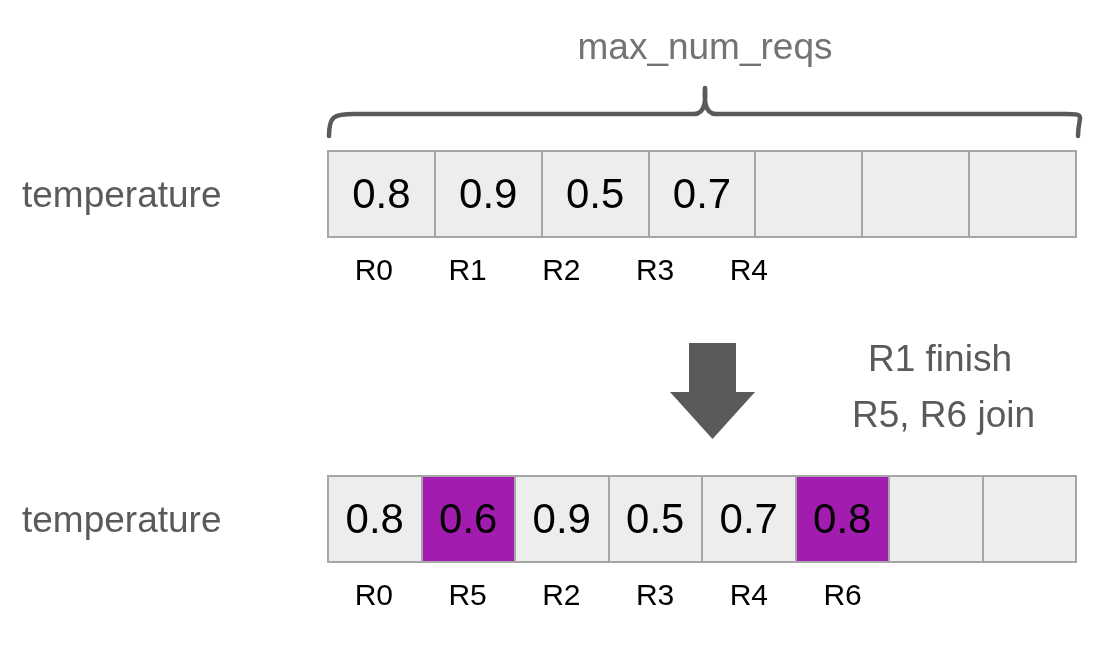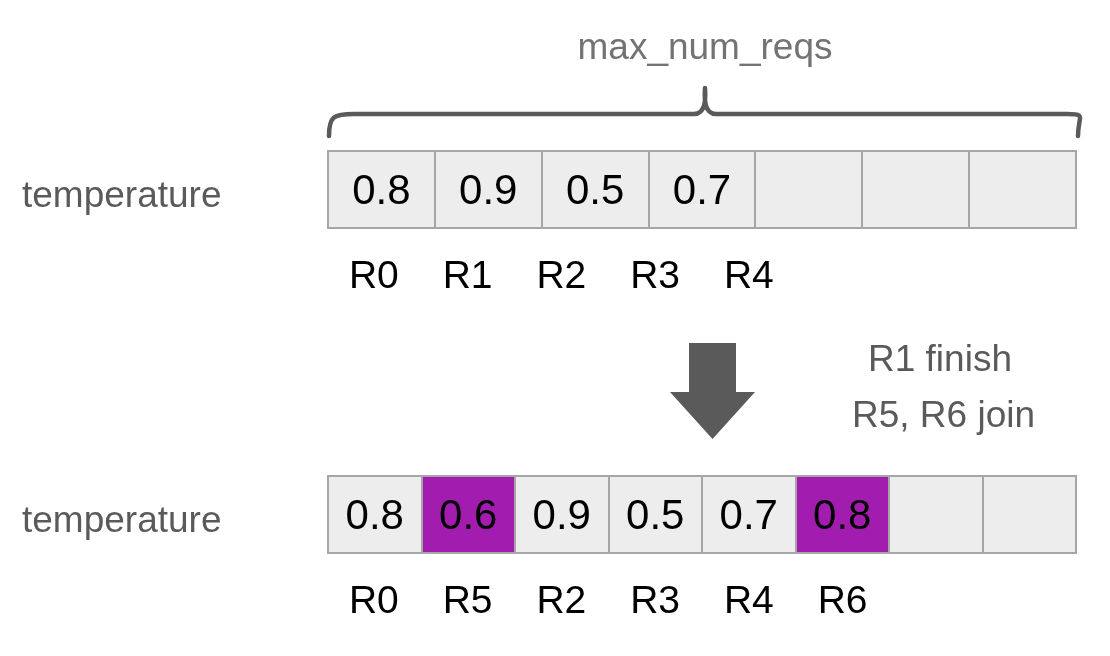--- a/index.html
+++ b/index.html
@@ -45,21 +45,21 @@
 
   
   #row-label-top   { left: 22px; top: 176px; }
   #row-label-bottom{ left: 22px; top: 501px; }
 
   
   .grid {
     position: absolute;
     left: 327px;
     width: 750px;
-    height: 79px;
+    height: 88px;
     display: flex;
     box-sizing: border-box;
     border: 2px solid #a6a6a6;
     background: #ededed;
   }
   #grid-top    { top: 150px; }
   #grid-bottom { top: 475px; }
 
   .cell {
     flex: 1 1 0;
@@ -84,21 +84,21 @@
     width: 750px;
     display: flex;
     pointer-events: none;
   }
   #idrow-top    { top: 255px; }
   #idrow-bottom { top: 580px; }
   .idcell {
     flex: 1 1 0;
     text-align: center;
     color: #000000;
-    font-size: 39px;
+    font-size: 30px;
     line-height: 1;
     white-space: nowrap;
   }
   .idcell.blank { color: transparent; }
 
   
   #arrow-svg {
     position: absolute;
     left: 670px;
     top: 340px;

